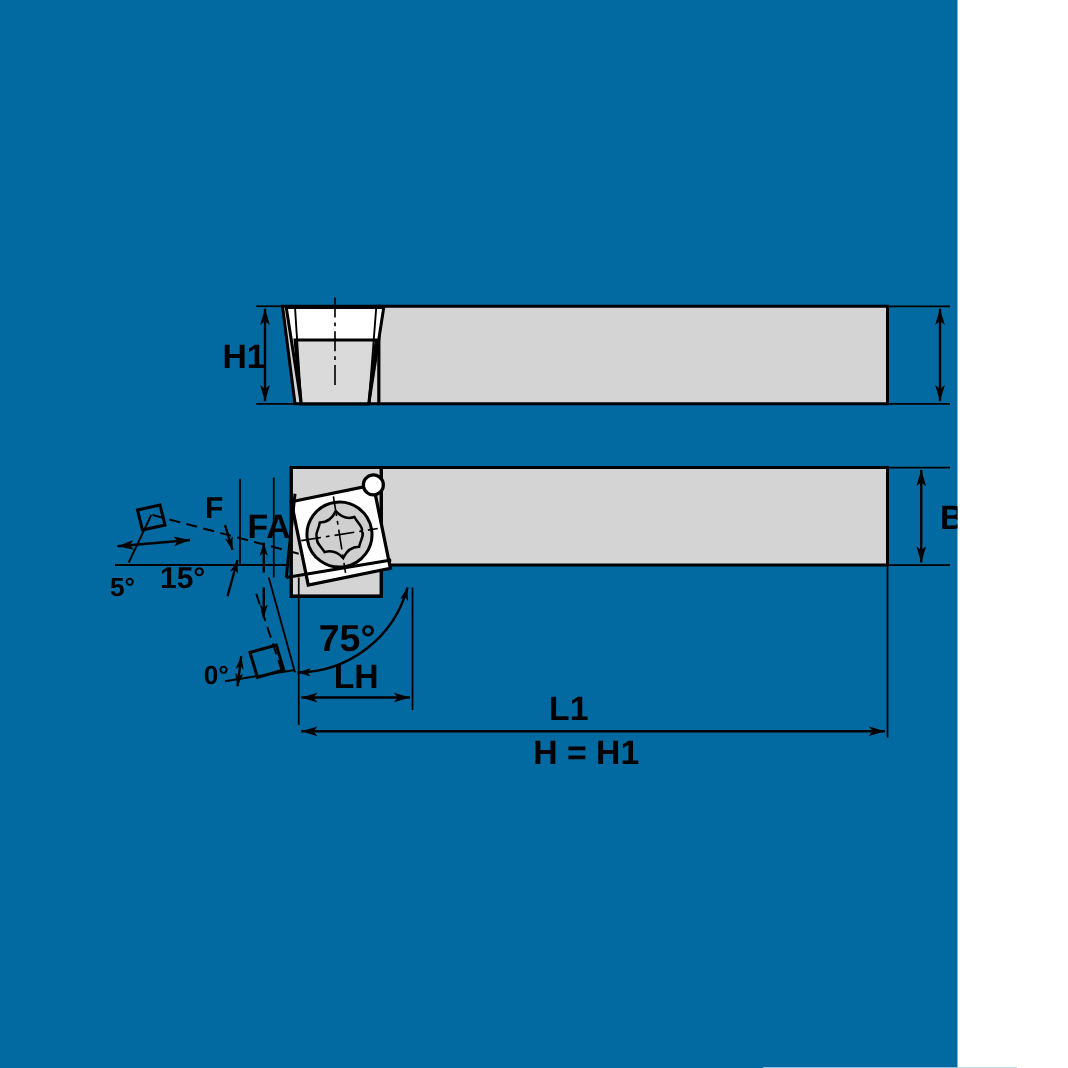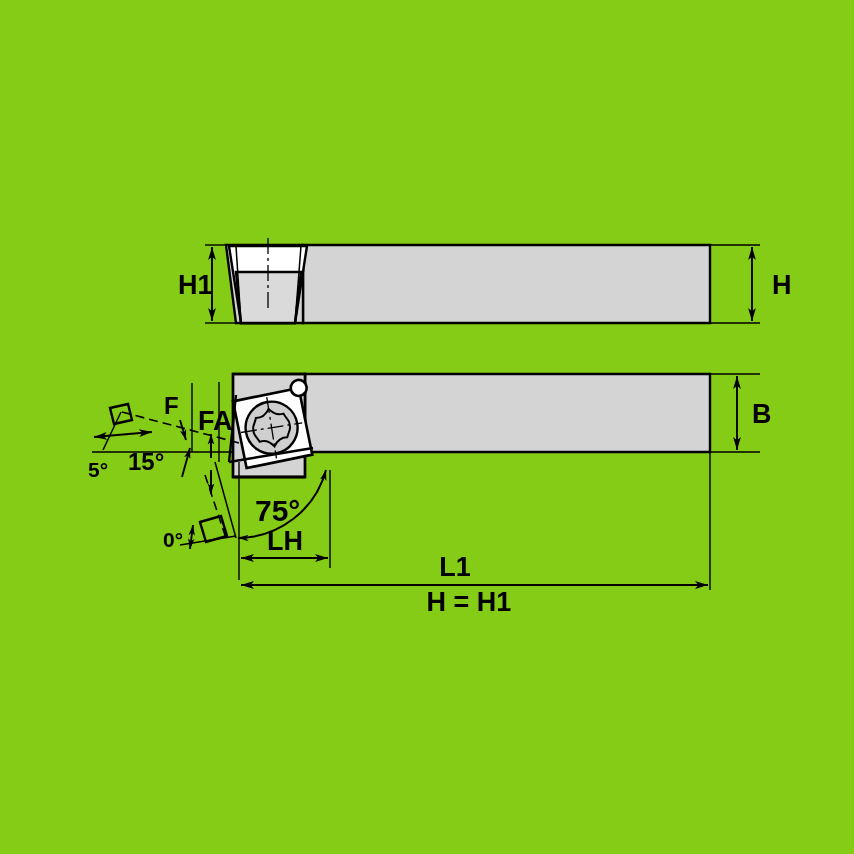--- a/index.html
+++ b/index.html
@@ -5,23 +5,23 @@
   html, body {
     margin: 0;
     padding: 0;
     background: #ffffff;
   }
   body {
     font-family: "Liberation Sans", sans-serif;
   }
   #drawing-root {
     position: relative;
-    width: 854px;
+    width: 766px;
     height: 854px;
-    background: #84cc16;
+    background: #0369a1;
     overflow: hidden;
   }
   svg#tech-drawing {
     display: block;
     width: 854px;
     height: 854px;
   }
   .metal { fill: #d4d4d4; stroke: #000000; stroke-width: 2.4; }
   .metal-light { fill: #dadada; stroke: #000000; stroke-width: 2.4; }
   .insert-face { fill: #fefefe; stroke: #000000; stroke-width: 2.6; }

